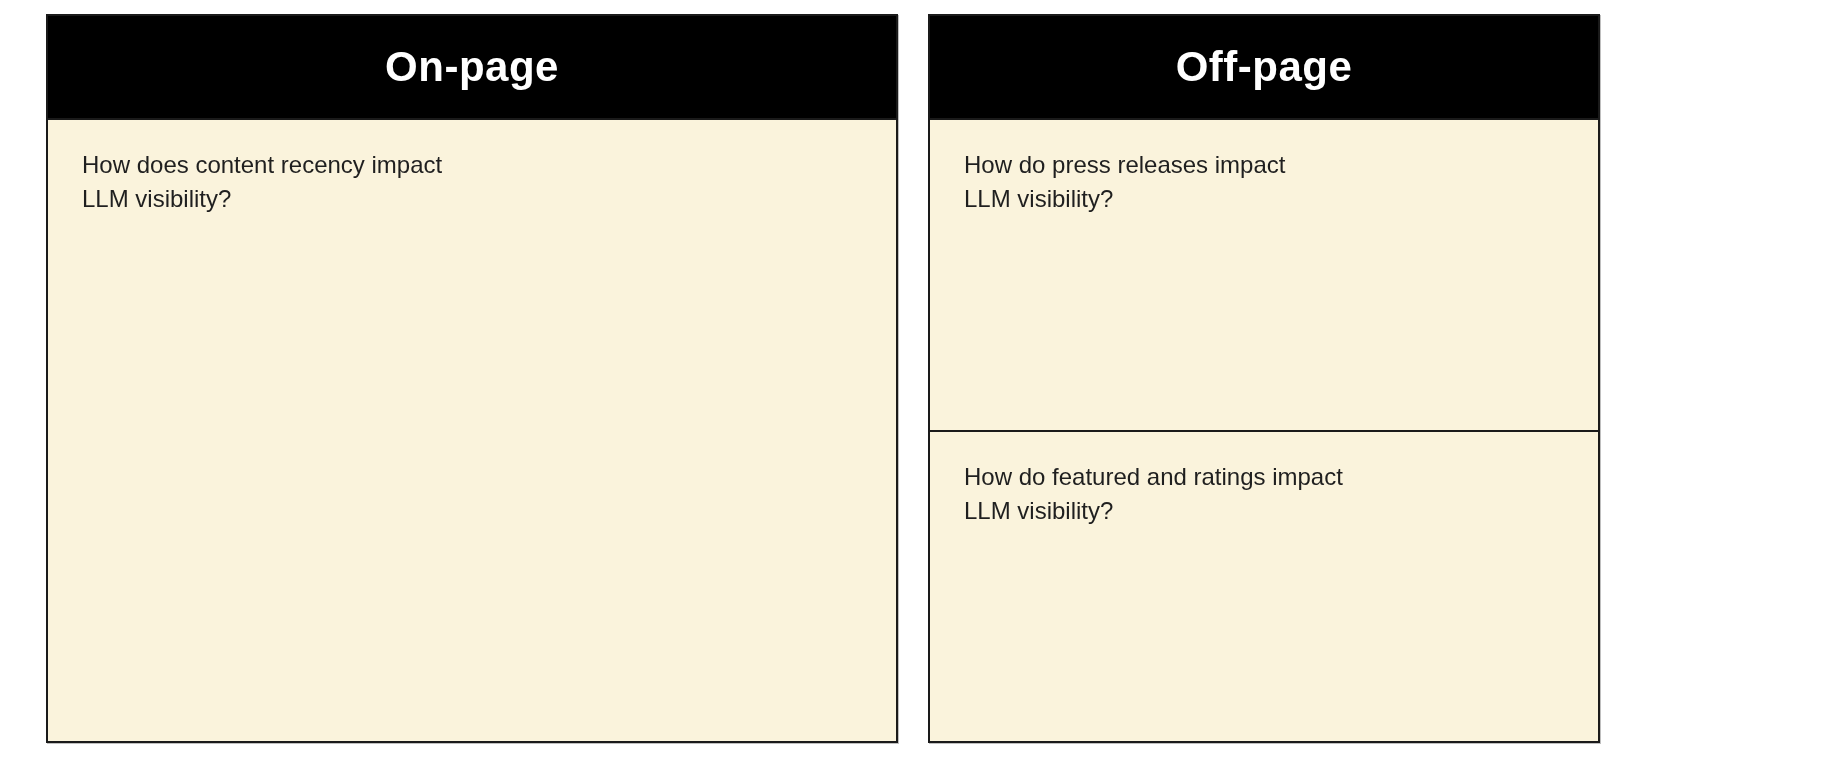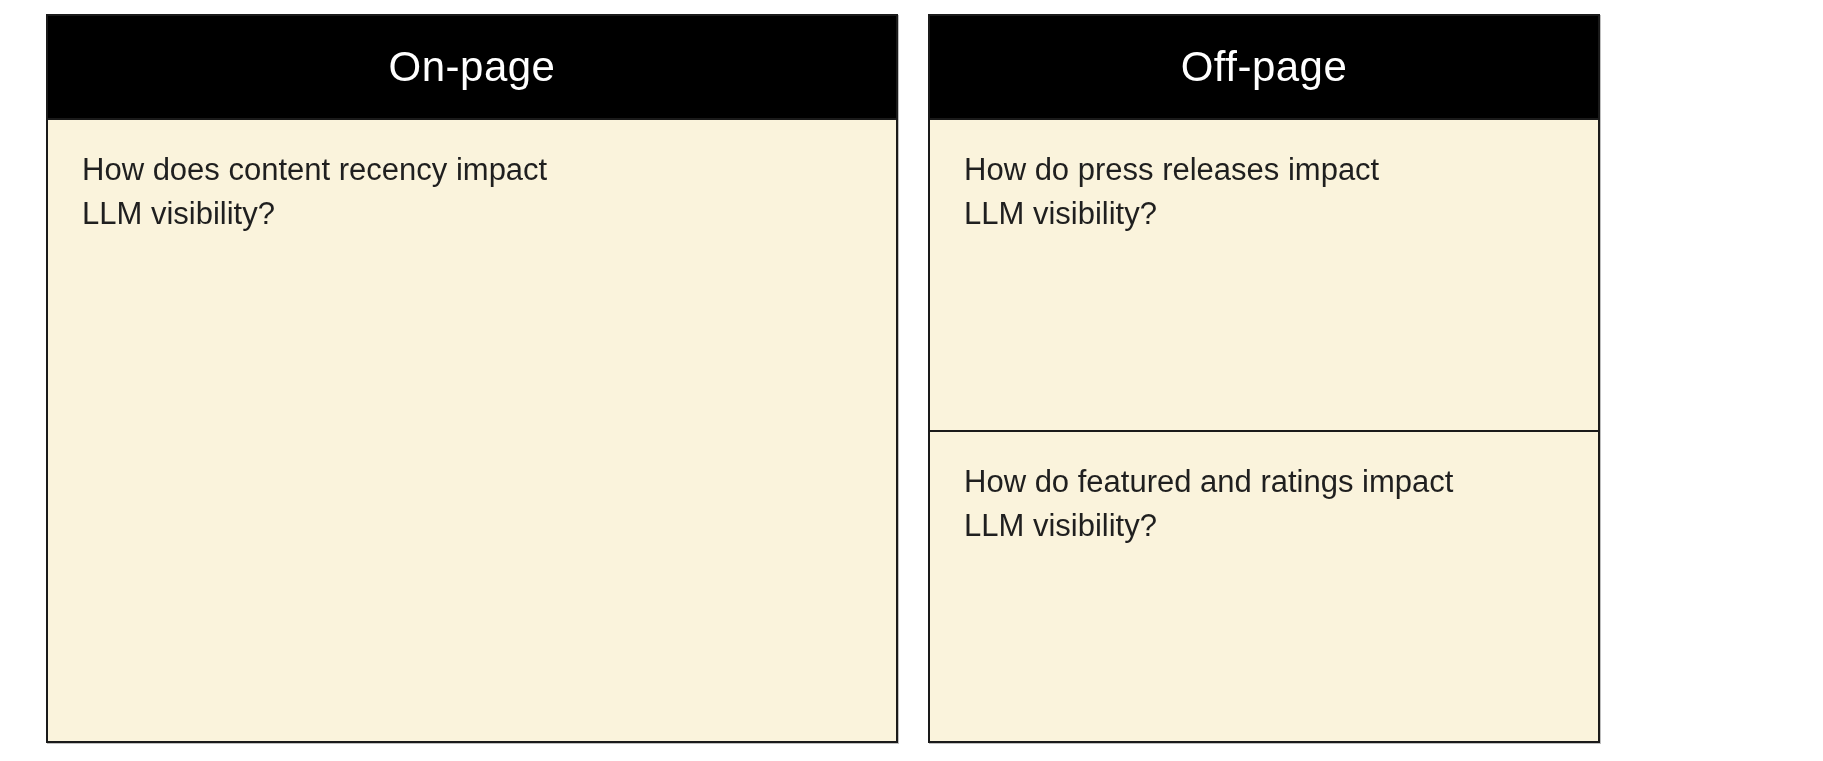--- a/index.html
+++ b/index.html
@@ -35,32 +35,32 @@
 
   .qtable-header {
     height: 104px;
     flex: 0 0 104px;
     background: #000000;
     color: #ffffff;
     display: flex;
     align-items: center;
     justify-content: center;
     font-size: 42px;
-    font-weight: 400;
+    font-weight: 700;
     letter-spacing: 0.5px;
     border-bottom: 2px solid #1a1a1a;
   }
 
   .qtable-row {
     flex: 1 1 0;
     background: #faf3dc;
     border-bottom: 2px solid #1a1a1a;
     padding: 28px 34px 0 34px;
     color: #1f1f1f;
-    font-size: 31px;
+    font-size: 24px;
     line-height: 1.42;
     white-space: pre-line;
   }
 
   .qtable-row:last-child {
     border-bottom: none;
   }
 </style>
 </head>
 <body>

